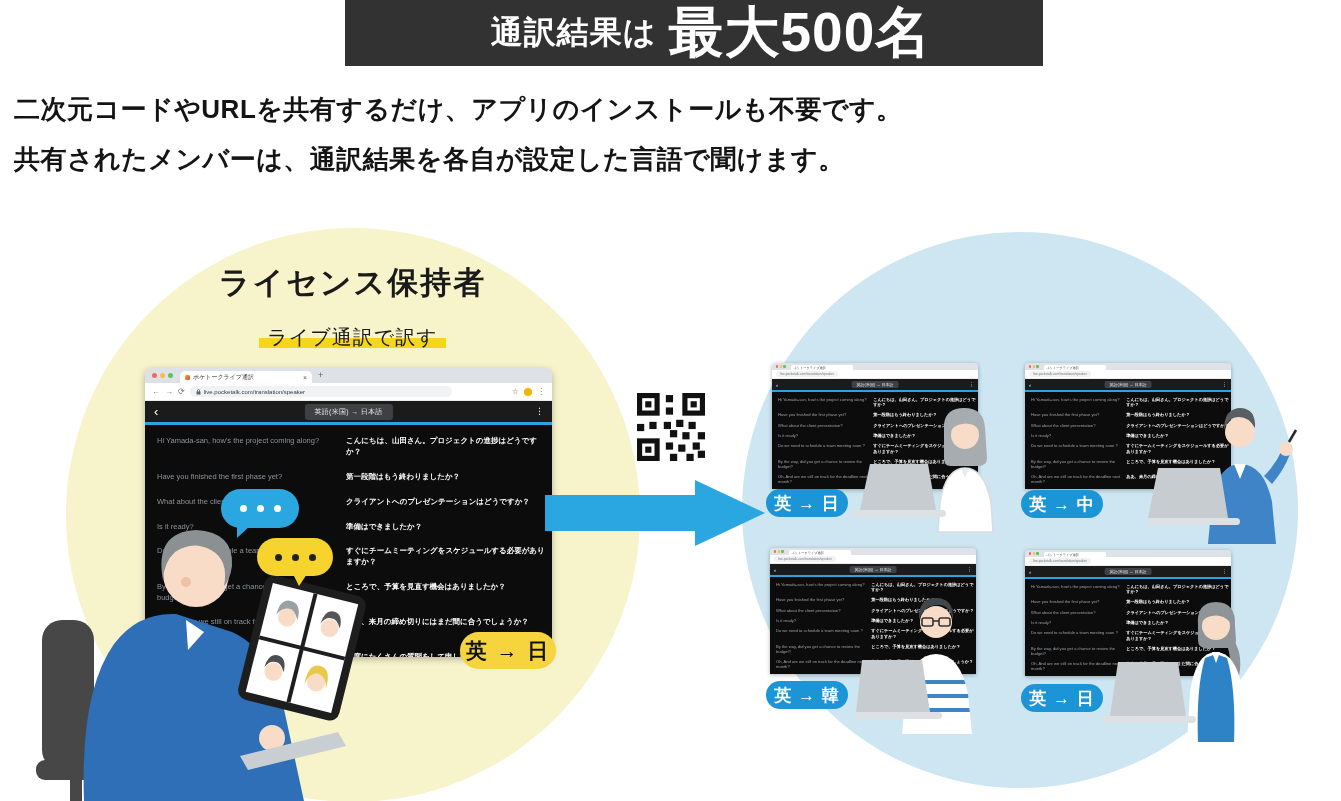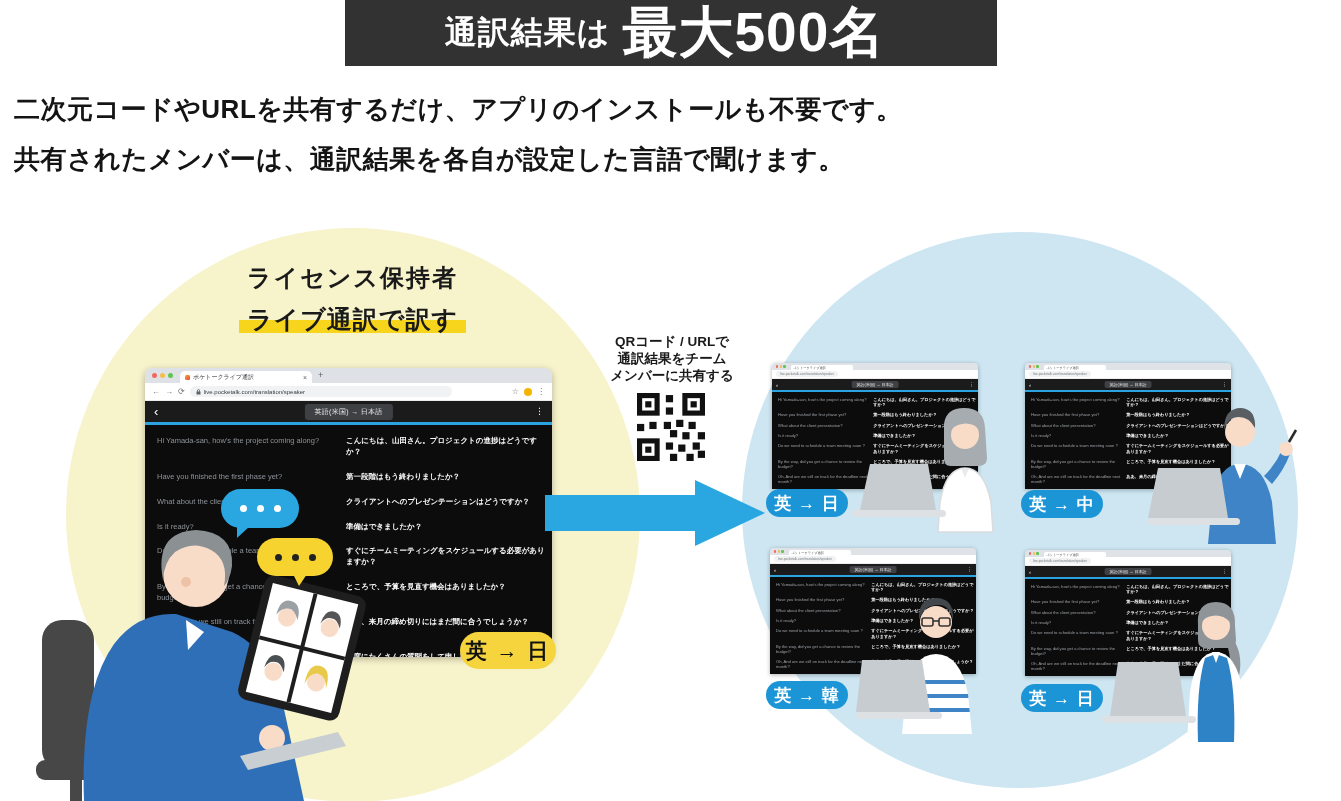--- a/index.html
+++ b/index.html
@@ -1,35 +1,35 @@
 <!DOCTYPE html>
 <html><head>
 <meta charset="utf-8">
 <style>
   html,body{margin:0;padding:0;background:#fff;}
   body{font-family:"Liberation Sans","DejaVu Sans",sans-serif;-webkit-font-smoothing:antialiased;}
   .page{position:relative;width:1341px;height:801px;background:#fff;overflow:hidden;}
 
   
   .banner{position:absolute;left:345px;top:0;width:652px;height:66px;background:#323232;
-    display:flex;align-items:center;justify-content:center;color:#fff;}
+    display:flex;align-items:center;justify-content:center;color:#fff;padding-left:46px;}
   .banner .b-pre,.banner .b-suf{font-size:32px;font-weight:700;letter-spacing:1px;}
   .banner .b-big{font-size:55px;font-weight:900;margin:0 12px;letter-spacing:1px;}
 
   
   .intro{position:absolute;left:14px;top:84px;color:#141414;font-size:26px;font-weight:700;line-height:50px;letter-spacing:0.5px;}
 
   
   .left-circle{position:absolute;left:66px;top:228px;width:574px;height:574px;border-radius:50%;background:#f7f3cb;}
   .right-circle{position:absolute;left:742px;top:232px;width:556px;height:556px;border-radius:50%;background:#cde6f2;}
 
   
   .head{position:absolute;text-align:center;color:#1a1a1a;}
-  .head .h-title{font-size:24px;font-weight:900;letter-spacing:2px;}
-  .head .h-sub{margin-top:9px;font-size:25px;font-weight:700;letter-spacing:1px;}
+  .head .h-title{font-size:31px;font-weight:900;letter-spacing:2px;}
+  .head .h-sub{margin-top:20px;font-size:20px;font-weight:400;letter-spacing:1px;}
   .hl-y{background:linear-gradient(to top,#f7d51d 46%,transparent 46%);padding:0 8px;}
   .hl-b{background:linear-gradient(to top,#74bfe5 46%,transparent 46%);padding:0 8px;}
   .head-left{left:155px;top:262px;width:395px;}
   .head-right{left:850px;top:260px;width:300px;}
 
   
   .win{position:absolute;left:145px;top:368px;width:407px;height:289px;z-index:2;
     border-radius:7px 7px 0 0;box-shadow:0 2px 7px rgba(0,0,0,.28);display:flex;flex-direction:column;}
   .tabbar{height:15px;background:#dee1e6;border-radius:7px 7px 0 0;display:flex;align-items:flex-end;padding-left:7px;}
   .dots{display:flex;gap:3px;align-items:center;align-self:center;margin-right:7px;}
@@ -253,25 +253,20 @@
       <path d="M278 128 Q279 113 288 113 Q298 113 298 128 Q293 119 288 120 Q281 120 278 128 Z" fill="#555555"></path>
       <circle cx="244" cy="186" r="9" fill="#f8dcc8"></circle>
       <path d="M234 184 Q235 169 244 169 Q254 169 254 184 Q249 175 244 176 Q237 176 234 184 Z" fill="#4a4f52"></path>
       <circle cx="288" cy="186" r="9" fill="#f8dcc8"></circle>
       <path d="M277 190 Q276 169 288 169 Q300 169 299 190 Q297 178 288 177 Q280 177 277 190 Z" fill="#e8c94a"></path>
     </g>
     <circle cx="236" cy="246" r="13" fill="#f8dcc8"></circle>
     <path d="M204 264 L302 240 L310 254 L212 278 Z" fill="#c9ced2"></path>
   </svg>
 
-  <div class="share-text">
-    <div>QRコード / URLで</div>
-    <div>通訳結果をチーム</div>
-    <div>メンバーに共有する</div>
-  </div>
   <svg class="qr" viewBox="0 0 66 66">
     <g fill="#111111">
       <rect x="0" y="0" width="22" height="22"></rect>
         <rect x="5" y="5" width="12" height="12" fill="#ffffff"></rect>
         <rect x="8" y="8" width="6" height="6"></rect>
       <rect x="44" y="0" width="22" height="22"></rect>
         <rect x="49" y="5" width="12" height="12" fill="#ffffff"></rect>
         <rect x="52" y="8" width="6" height="6"></rect>
       <rect x="0" y="44" width="22" height="22"></rect>
         <rect x="5" y="49" width="12" height="12" fill="#ffffff"></rect>

